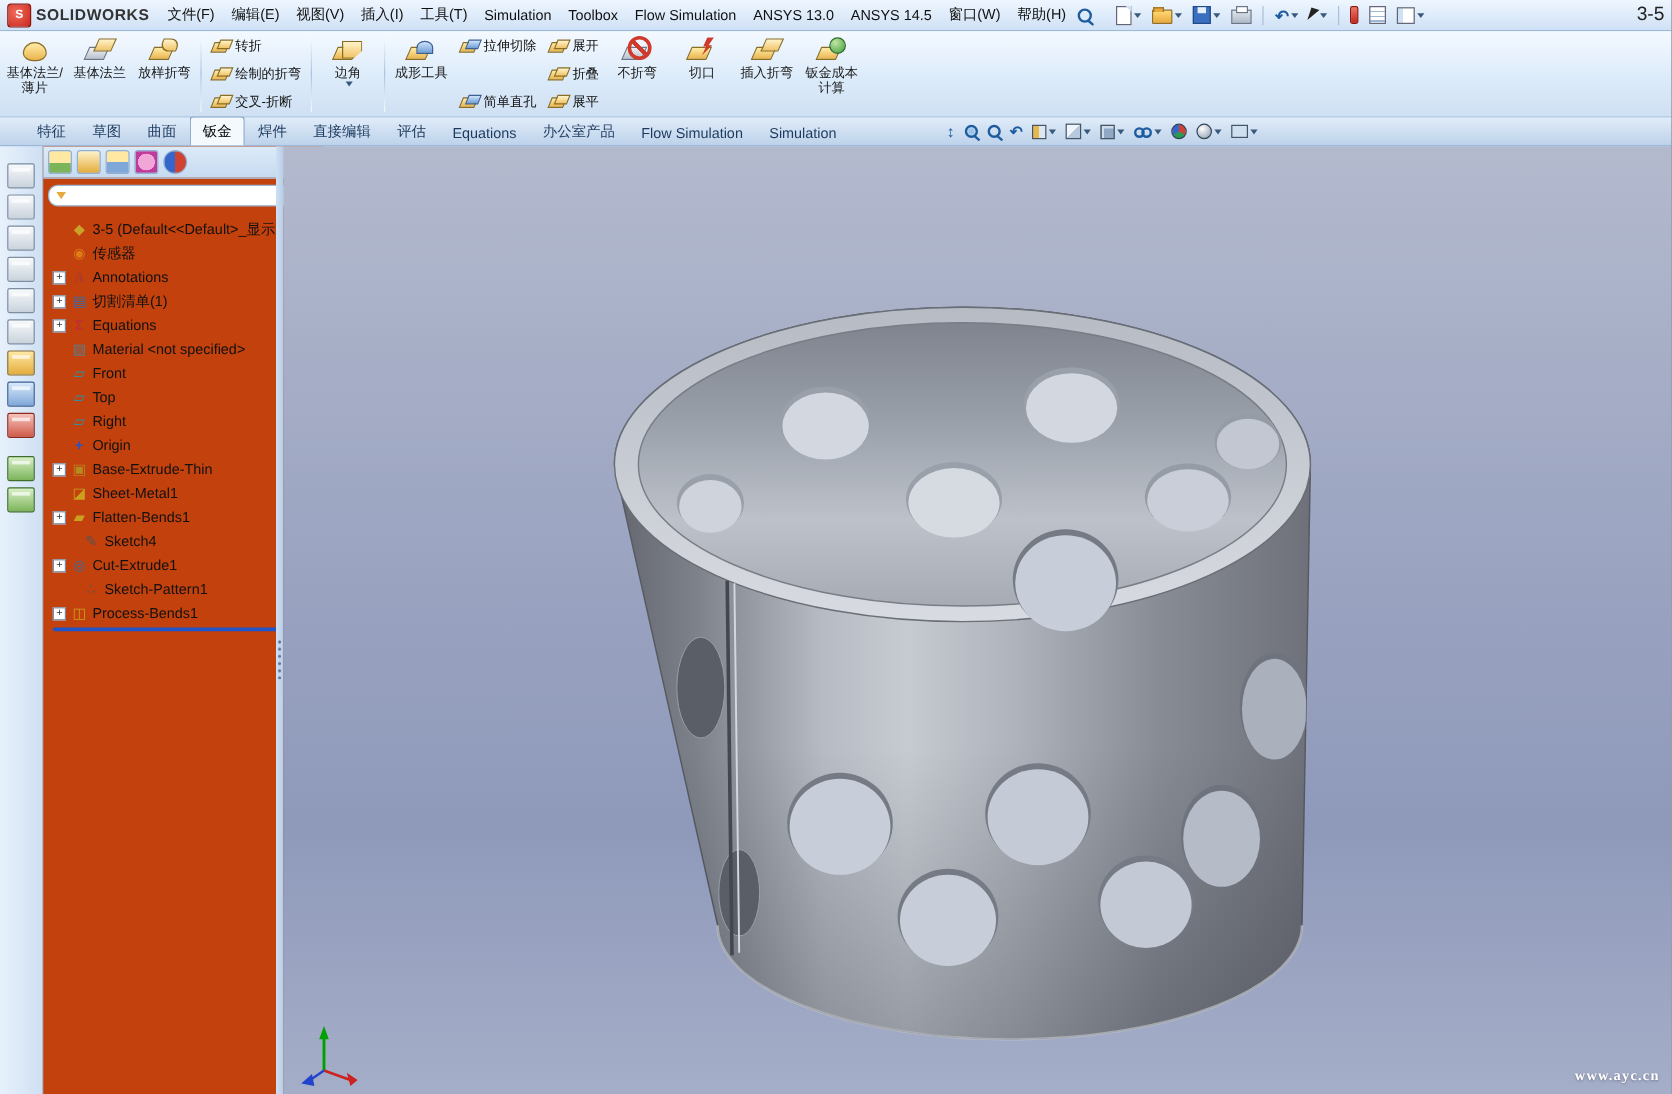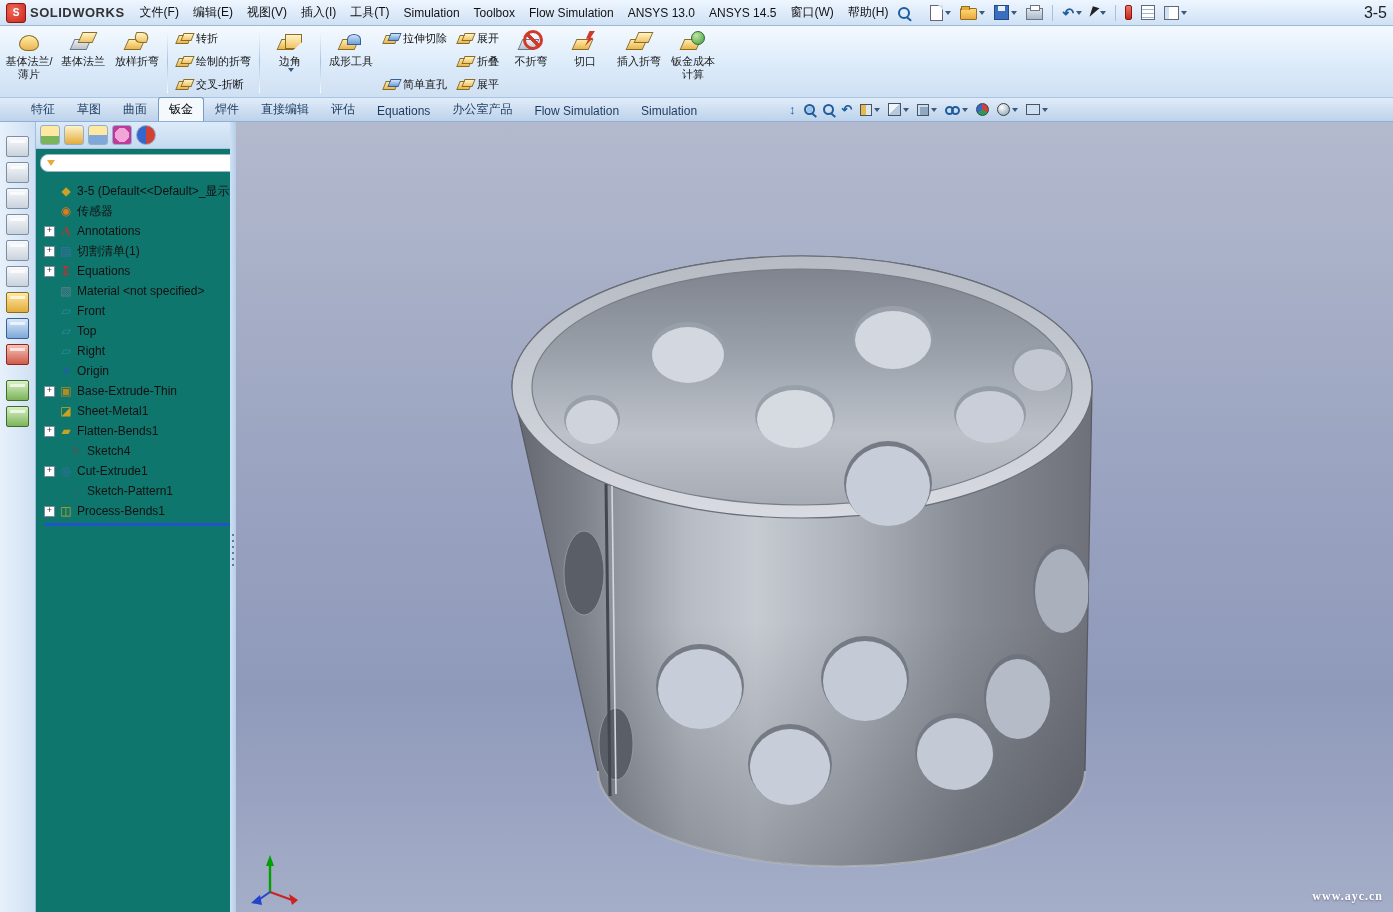--- a/index.html
+++ b/index.html
@@ -93,21 +93,21 @@
     display:flex;flex-direction:column;align-items:center;padding-top:14px;gap:5px;}
   .ls{width:21px;height:19px;background:linear-gradient(#f8fafc,#c9d2dc);border:1px solid #7e8da0;border-radius:2px;position:relative;flex:none;}
   .ls::after{content:"";position:absolute;left:3px;top:3px;right:3px;height:3px;background:#ffffffaa;}
   .ls.gold{background:linear-gradient(#ffe9a2,#e3ac3c);border-color:#8a6d22;}
   .ls.blue{background:linear-gradient(#d8e8fb,#7fa8d8);border-color:#3a5f92;}
   .ls.red{background:linear-gradient(#f6c3bb,#cf5a4a);border-color:#8d2a1c;}
   .ls.green{background:linear-gradient(#d9f0c8,#7cb45a);border-color:#3f6e28;}
   .ls.gap{margin-top:10px;}
   
   .panel{position:absolute;left:36px;top:122px;width:233px;bottom:0;box-sizing:border-box;
-    background:#0f766e;border-right:1px solid #7c9cc0;overflow:hidden;}
+    background:#c2410c;border-right:1px solid #7c9cc0;overflow:hidden;}
   .phead{height:26px;background:linear-gradient(#dcebf9,#c6daf0);border-bottom:1px solid #a9c4e1;
     display:flex;align-items:center;gap:4px;padding:0 4px;}
   .pico{width:18px;height:18px;border-radius:3px;border:1px solid #93afd0;flex:none;}
   .pi1{background:linear-gradient(#ffe9a2 55%,#7cb45a 55%);}
   .pi2{background:linear-gradient(#fff3c9,#e3ac3c);}
   .pi3{background:linear-gradient(#ffe9a2 50%,#7fa8d8 50%);}
   .pi4{background:radial-gradient(circle,#f2a6d8 55%,#c03a9a 56%);}
   .pi5{background:conic-gradient(#d04333 0 180deg,#3566cc 180deg 360deg);border-radius:50%;}
   .chev{margin-left:auto;color:#35567c;font-weight:bold;}
   .chev::after{content:"»";}

